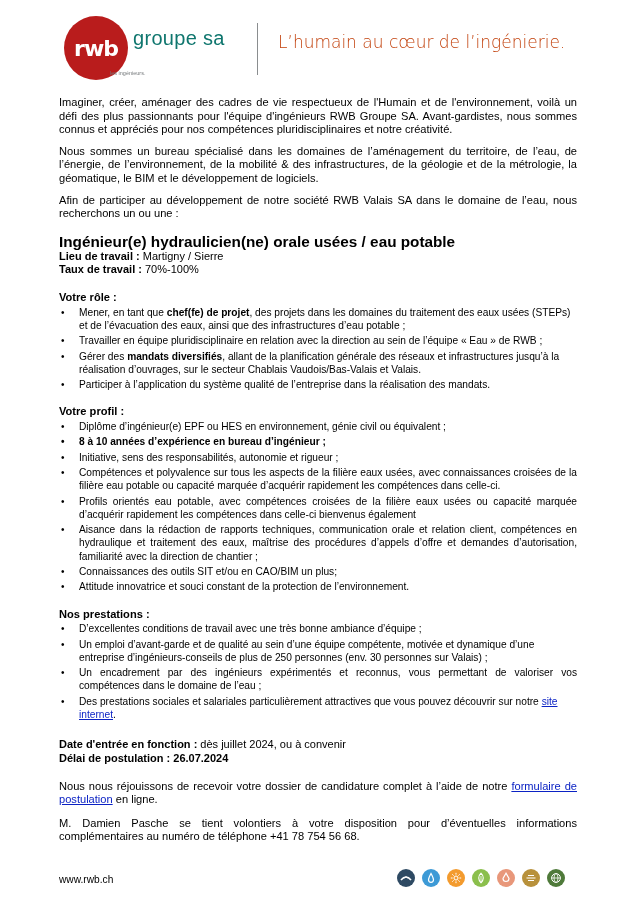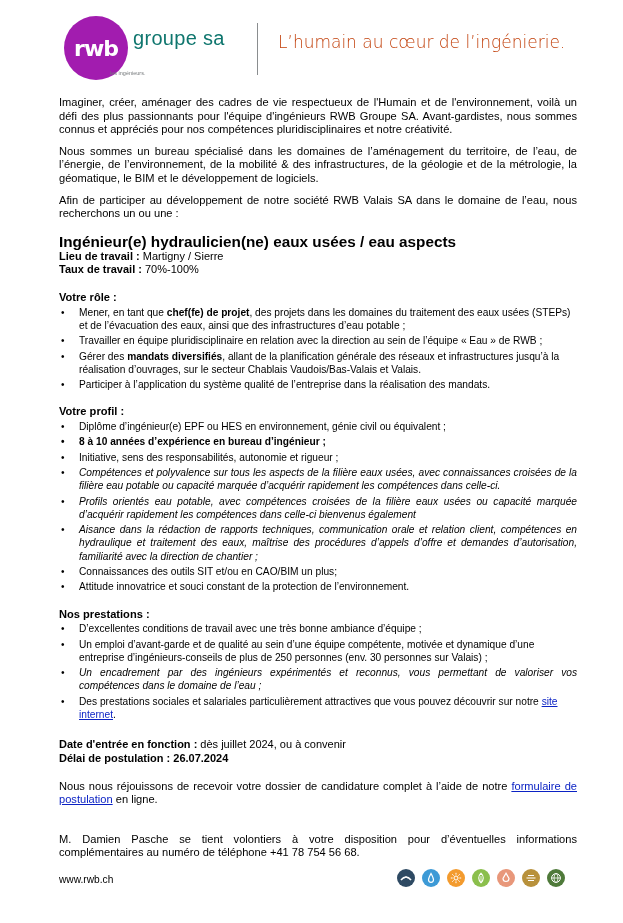--- a/index.html
+++ b/index.html
@@ -1,37 +1,37 @@
 <!DOCTYPE html>
 <html><head>
 <meta charset="utf-8">
 <style>
   html, body { margin: 0; padding: 0; background: #ffffff; }
   body { width: 623px; height: 923px; position: relative; overflow: hidden;
          font-family: "Liberation Sans", sans-serif; color: #000; }
   .header { position: absolute; left: 0; top: 0; width: 623px; height: 90px; }
   .logo-circle { position: absolute; left: 64px; top: 16px; width: 64px; height: 64px; border-radius: 50%;
-                 background: #a21caf; color: #fff; font-family: "DejaVu Sans", sans-serif; font-weight: bold;
+                 background: #b91c1c; color: #fff; font-family: "DejaVu Sans", sans-serif; font-weight: bold;
                  font-size: 22px; display: flex; align-items: center; justify-content: center; letter-spacing: -1px; }
   .logo-name { position: absolute; left: 133px; top: 27px; font-family: Liberation Sans, sans-serif; font-size: 20px;
                color: #0f766e; font-weight: 300; letter-spacing: 0.3px; }
   .logo-sub { position: absolute; left: 110px; top: 70px; font-size: 5.5px; color: #767a7c; }
   .header-divider { position: absolute; left: 257px; top: 23px; width: 1px; height: 52px; background: #8a8d8f; }
   .tagline { position: absolute; left: 278px; top: 32px; font-family: "DejaVu Sans", sans-serif; font-size: 17px;
              color: #c2410c; font-weight: 300; }
 
   .content { position: absolute; left: 59px; top: 96px; width: 518px; font-size: 11.1px; line-height: 13.6px; }
   .para { margin: 0 0 8px 0; text-align: justify; }
   .job-title { font-size: 15.3px; font-weight: bold; margin: 12px 0 0 0; line-height: 17px; }
   .meta-line { margin: 0; font-size: 11px; line-height: 13.6px; }
   .meta-line b { font-weight: bold; margin-top: 20px; }
   .section-title { font-weight: bold; margin: 14px 0 1px 0; font-size: 11.1px; }
   ul.bullets { list-style: none; margin: 0; padding: 0; }
   ul.bullets li { position: relative; padding-left: 20px; margin: 0 0 2.2px 0; font-size: 10.2px; line-height: 13.2px; text-align: left; }
-  ul.bullets li.just { text-align: justify; font-style: italic; }
+  ul.bullets li.just { text-align: justify; }
   ul.bullets li::before { content: "\2022"; position: absolute; left: 2px; top: 0; font-size: 10px; }
   .bold { font-weight: bold; }
   a.lnk { color: #0b22c4; text-decoration: underline; }
   .dates { margin-top: 16px; }
   .dates p { margin: 0; font-size: 11px; line-height: 14.2px; }
   .footer-url { position: absolute; left: 59px; top: 874px; font-size: 10.2px; text-align: center; }
   .footer-icons { position: absolute; left: 397px; top: 869px; display: flex; gap: 7px; }
   .ficon { width: 18px; height: 18px; border-radius: 50%; display: flex; align-items: center; justify-content: center; }
   .ficon svg { width: 12px; height: 12px; }
 </style>
@@ -44,21 +44,21 @@
   <div class="logo-sub">les ingénieurs.</div>
   <div class="header-divider"></div>
   <div class="tagline">L’humain au cœur de l’ingénierie.</div>
 </div>
 
 <div class="content">
   <p class="para">Imaginer, créer, aménager des cadres de vie respectueux de l'Humain et de l'environnement, voilà un défi des plus passionnants pour l'équipe d'ingénieurs RWB Groupe SA. Avant-gardistes, nous sommes connus et appréciés pour nos compétences pluridisciplinaires et notre créativité.</p>
   <p class="para">Nous sommes un bureau spécialisé dans les domaines de l’aménagement du territoire, de l’eau, de l’énergie, de l’environnement, de la mobilité &amp; des infrastructures, de la géologie et de la métrologie, la géomatique, le BIM et le développement de logiciels.</p>
   <p class="para">Afin de participer au développement de notre société RWB Valais SA dans le domaine de l’eau, nous recherchons un ou une :</p>
 
-  <h1 class="job-title">Ingénieur(e) hydraulicien(ne) eaux usées / eau aspects</h1>
+  <h1 class="job-title">Ingénieur(e) hydraulicien(ne) orale usées / eau potable</h1>
   <p class="meta-line"><b>Lieu de travail :</b><span> Martigny / Sierre</span></p>
   <p class="meta-line"><b>Taux de travail :</b><span> 70%-100%</span></p>
 
   <div class="section-title">Votre rôle :</div>
   <ul class="bullets">
     <li><span>Mener, en tant que </span><span class="bold">chef(fe) de projet</span><span>, des projets dans les domaines du traitement des eaux usées (STEPs) et de l’évacuation des eaux, ainsi que des infrastructures d’eau potable ;</span></li>
     <li><span>Travailler en équipe pluridisciplinaire en relation avec la direction au sein de l’équipe « Eau » de RWB ;</span></li>
     <li><span>Gérer des </span><span class="bold">mandats diversifiés</span><span>, allant de la planification générale des réseaux et infrastructures jusqu’à la réalisation d’ouvrages, sur le secteur Chablais Vaudois/Bas-Valais et Valais.</span></li>
     <li><span>Participer à l’application du système qualité de l’entreprise dans la réalisation des mandats.</span></li>
   </ul>
@@ -83,21 +83,21 @@
     <li><span>Des prestations sociales et salariales particulièrement attractives que vous pouvez découvrir sur notre </span><a class="lnk" href="#">site internet</a><span>.</span></li>
   </ul>
 
   <div class="dates">
     <p><b>Date d'entrée en fonction :</b><span> dès juillet 2024, ou à convenir</span></p>
     <p><b>Délai de postulation :</b><b> 26.07.2024</b></p>
   </div>
 
   <p class="para" style="margin-top:14px"><span>Nous nous réjouissons de recevoir votre dossier de candidature complet à l’aide de notre </span><a class="lnk" href="#">formulaire de postulation</a><span> en ligne.</span></p>
 
-  <p class="para" style="margin-top:26px">M. Damien Pasche se tient volontiers à votre disposition pour d’éventuelles informations complémentaires au numéro de téléphone +41 78 754 56 68.</p>
+  <p class="para" style="margin-top:10px">M. Damien Pasche se tient volontiers à votre disposition pour d’éventuelles informations complémentaires au numéro de téléphone +41 78 754 56 68.</p>
 </div>
 
 <div class="footer-url">www.rwb.ch</div>
 
 <div class="footer-icons">
   <span class="ficon" style="background: rgb(46, 74, 99);">
     <svg viewBox="0 0 12 12">
         <path d="M1 8 Q6 2 11 8" fill="none" stroke="#fff" stroke-width="1.6"></path>
         <path d="M4 6.5 L6 4.5 L8 6.5" fill="none" stroke="#fff" stroke-width="1"></path>
       </svg>

